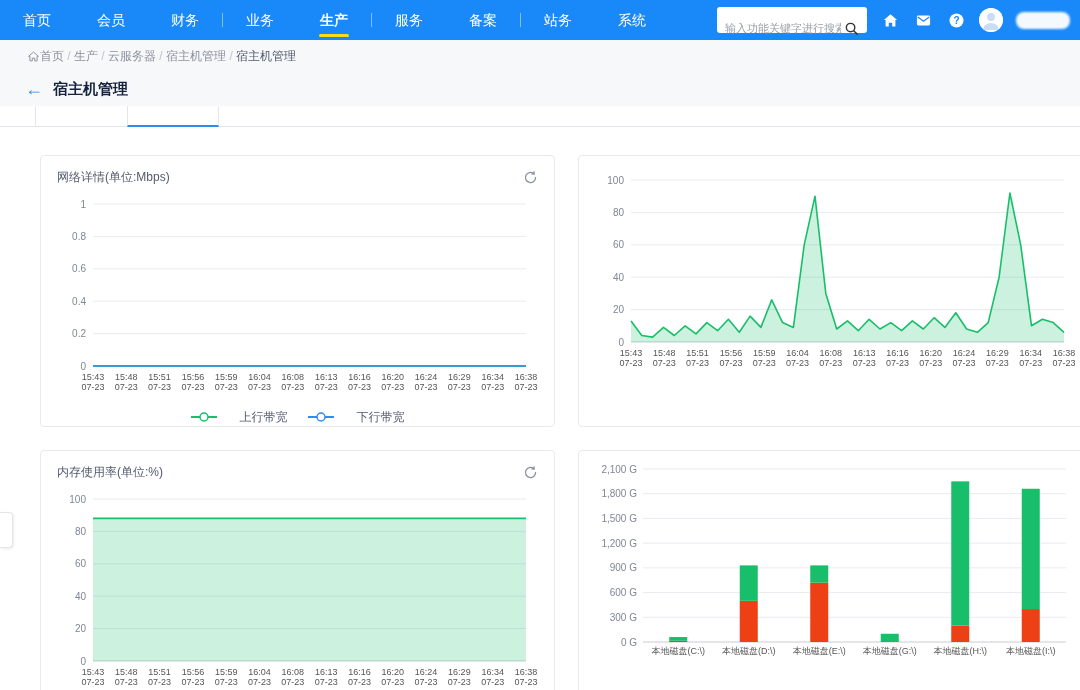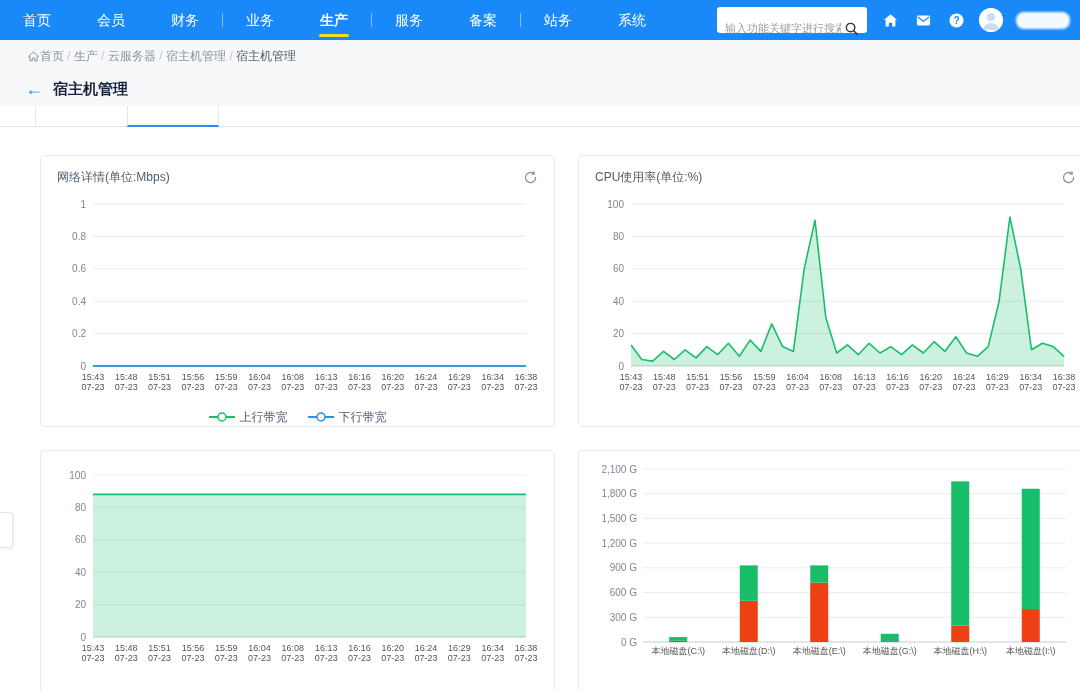--- a/index.html
+++ b/index.html
@@ -35,21 +35,21 @@
   .tab-cell:last-child{border-right:1px solid #e3e6eb}
   .tab-cell.active{border-bottom:2px solid #2d8cf0}
 
   
   .content{padding:28px 0 0 40px;display:grid;grid-template-columns:515px 515px;gap:23px;background:#fff}
   .card{width:515px;height:272px;background:#fff;border:1px solid #e8eaec;border-radius:4px;padding:12px 16px;overflow:hidden}
   .card-head{display:flex;justify-content:space-between;align-items:center;height:18px;margin-bottom:6px}
   .card-title{font-size:12px;color:#515a6e}
   .refresh-btn{width:16px;height:16px;cursor:pointer;display:flex;align-items:center;justify-content:center}
   .legend-row{display:flex;justify-content:center;align-items:center;gap:20px;height:22px;font-size:12px;color:#515a6e}
-  .legend-item{display:inline-flex;align-items:center;gap:5px;cursor:pointer}
+  .legend-item{display:inline-flex;align-items:center;gap:23px;cursor:pointer}
 
   .edge-handle{position:absolute;left:0;top:512;width:13px;height:36px;background:#fff;border:1px solid #e3e5e8;border-left:none;border-radius:0 4px 4px 0;box-shadow:1px 1px 3px rgba(0,0,0,.08);top:512px}
 </style>
 </head>
 <body>
 
 <header class="navbar">
   <nav class="nav-items">
       <span class="nav-item">首页</span>
       <span class="nav-item">会员</span>
@@ -187,22 +187,69 @@
           <svg width="26" height="12">
             <line x1="0" y1="6" x2="26" y2="6" stroke="#2d8cf0" stroke-width="2"></line>
             <circle cx="13" cy="6" r="4" fill="#fff" stroke="#2d8cf0" stroke-width="1.5"></circle>
           </svg>
           <span>下行带宽</span>
         </span>
       </div>
   </div>
 
   <div class="card">
+    <svg width="483" height="210">
+        <line x1="36" y1="174" x2="469" y2="174" stroke="#c8ccd4" stroke-width="1"></line>
+        <text x="29" y="177.5" text-anchor="end" font-size="10" fill="#808695" font-family="Liberation Sans, DejaVu Sans, sans-serif">0</text>
+        <line x1="36" y1="141.6" x2="469" y2="141.6" stroke="#e9ebf0" stroke-width="1"></line>
+        <text x="29" y="145.1" text-anchor="end" font-size="10" fill="#808695" font-family="Liberation Sans, DejaVu Sans, sans-serif">20</text>
+        <line x1="36" y1="109.2" x2="469" y2="109.2" stroke="#e9ebf0" stroke-width="1"></line>
+        <text x="29" y="112.7" text-anchor="end" font-size="10" fill="#808695" font-family="Liberation Sans, DejaVu Sans, sans-serif">40</text>
+        <line x1="36" y1="76.8" x2="469" y2="76.8" stroke="#e9ebf0" stroke-width="1"></line>
+        <text x="29" y="80.3" text-anchor="end" font-size="10" fill="#808695" font-family="Liberation Sans, DejaVu Sans, sans-serif">60</text>
+        <line x1="36" y1="44.400000000000006" x2="469" y2="44.400000000000006" stroke="#e9ebf0" stroke-width="1"></line>
+        <text x="29" y="47.900000000000006" text-anchor="end" font-size="10" fill="#808695" font-family="Liberation Sans, DejaVu Sans, sans-serif">80</text>
+        <line x1="36" y1="12" x2="469" y2="12" stroke="#e9ebf0" stroke-width="1"></line>
+        <text x="29" y="15.5" text-anchor="end" font-size="10" fill="#808695" font-family="Liberation Sans, DejaVu Sans, sans-serif">100</text>
+        <text x="36" y="188" text-anchor="middle" font-size="9" fill="#555" font-family="Liberation Sans, DejaVu Sans, sans-serif">15:43</text>
+        <text x="36" y="198" text-anchor="middle" font-size="9" fill="#555" font-family="Liberation Sans, DejaVu Sans, sans-serif">07-23</text>
+        <text x="69.3076923076923" y="188" text-anchor="middle" font-size="9" fill="#555" font-family="Liberation Sans, DejaVu Sans, sans-serif">15:48</text>
+        <text x="69.3076923076923" y="198" text-anchor="middle" font-size="9" fill="#555" font-family="Liberation Sans, DejaVu Sans, sans-serif">07-23</text>
+        <text x="102.61538461538461" y="188" text-anchor="middle" font-size="9" fill="#555" font-family="Liberation Sans, DejaVu Sans, sans-serif">15:51</text>
+        <text x="102.61538461538461" y="198" text-anchor="middle" font-size="9" fill="#555" font-family="Liberation Sans, DejaVu Sans, sans-serif">07-23</text>
+        <text x="135.9230769230769" y="188" text-anchor="middle" font-size="9" fill="#555" font-family="Liberation Sans, DejaVu Sans, sans-serif">15:56</text>
+        <text x="135.9230769230769" y="198" text-anchor="middle" font-size="9" fill="#555" font-family="Liberation Sans, DejaVu Sans, sans-serif">07-23</text>
+        <text x="169.23076923076923" y="188" text-anchor="middle" font-size="9" fill="#555" font-family="Liberation Sans, DejaVu Sans, sans-serif">15:59</text>
+        <text x="169.23076923076923" y="198" text-anchor="middle" font-size="9" fill="#555" font-family="Liberation Sans, DejaVu Sans, sans-serif">07-23</text>
+        <text x="202.53846153846155" y="188" text-anchor="middle" font-size="9" fill="#555" font-family="Liberation Sans, DejaVu Sans, sans-serif">16:04</text>
+        <text x="202.53846153846155" y="198" text-anchor="middle" font-size="9" fill="#555" font-family="Liberation Sans, DejaVu Sans, sans-serif">07-23</text>
+        <text x="235.84615384615384" y="188" text-anchor="middle" font-size="9" fill="#555" font-family="Liberation Sans, DejaVu Sans, sans-serif">16:08</text>
+        <text x="235.84615384615384" y="198" text-anchor="middle" font-size="9" fill="#555" font-family="Liberation Sans, DejaVu Sans, sans-serif">07-23</text>
+        <text x="269.1538461538462" y="188" text-anchor="middle" font-size="9" fill="#555" font-family="Liberation Sans, DejaVu Sans, sans-serif">16:13</text>
+        <text x="269.1538461538462" y="198" text-anchor="middle" font-size="9" fill="#555" font-family="Liberation Sans, DejaVu Sans, sans-serif">07-23</text>
+        <text x="302.46153846153845" y="188" text-anchor="middle" font-size="9" fill="#555" font-family="Liberation Sans, DejaVu Sans, sans-serif">16:16</text>
+        <text x="302.46153846153845" y="198" text-anchor="middle" font-size="9" fill="#555" font-family="Liberation Sans, DejaVu Sans, sans-serif">07-23</text>
+        <text x="335.7692307692308" y="188" text-anchor="middle" font-size="9" fill="#555" font-family="Liberation Sans, DejaVu Sans, sans-serif">16:20</text>
+        <text x="335.7692307692308" y="198" text-anchor="middle" font-size="9" fill="#555" font-family="Liberation Sans, DejaVu Sans, sans-serif">07-23</text>
+        <text x="369.0769230769231" y="188" text-anchor="middle" font-size="9" fill="#555" font-family="Liberation Sans, DejaVu Sans, sans-serif">16:24</text>
+        <text x="369.0769230769231" y="198" text-anchor="middle" font-size="9" fill="#555" font-family="Liberation Sans, DejaVu Sans, sans-serif">07-23</text>
+        <text x="402.38461538461536" y="188" text-anchor="middle" font-size="9" fill="#555" font-family="Liberation Sans, DejaVu Sans, sans-serif">16:29</text>
+        <text x="402.38461538461536" y="198" text-anchor="middle" font-size="9" fill="#555" font-family="Liberation Sans, DejaVu Sans, sans-serif">07-23</text>
+        <text x="435.6923076923077" y="188" text-anchor="middle" font-size="9" fill="#555" font-family="Liberation Sans, DejaVu Sans, sans-serif">16:34</text>
+        <text x="435.6923076923077" y="198" text-anchor="middle" font-size="9" fill="#555" font-family="Liberation Sans, DejaVu Sans, sans-serif">07-23</text>
+        <text x="469" y="188" text-anchor="middle" font-size="9" fill="#555" font-family="Liberation Sans, DejaVu Sans, sans-serif">16:38</text>
+        <text x="469" y="198" text-anchor="middle" font-size="9" fill="#555" font-family="Liberation Sans, DejaVu Sans, sans-serif">07-23</text>
+        <path d="M36,174 L36.0,152.9 L46.8,167.5 L57.6,169.1 L68.5,159.4 L79.3,167.5 L90.1,157.8 L101.0,165.9 L111.8,154.6 L122.6,162.7 L133.4,151.3 L144.3,164.3 L155.1,148.1 L165.9,159.4 L176.7,131.9 L187.6,154.6 L198.4,159.4 L209.2,76.8 L220.0,28.2 L230.8,125.4 L241.7,161.0 L252.5,152.9 L263.3,162.7 L274.1,151.3 L285.0,161.0 L295.8,154.6 L306.6,162.7 L317.4,152.9 L328.3,161.0 L339.1,149.7 L349.9,159.4 L360.8,144.8 L371.6,161.0 L382.4,164.3 L393.2,154.6 L404.1,109.2 L414.9,25.0 L425.7,76.8 L436.5,157.8 L447.4,151.3 L458.2,154.6 L469.0,164.3 L469,174 Z" fill="#19be6b" fill-opacity="0.22" stroke="none"></path>
+        <path d="M36.0,152.9 L46.8,167.5 L57.6,169.1 L68.5,159.4 L79.3,167.5 L90.1,157.8 L101.0,165.9 L111.8,154.6 L122.6,162.7 L133.4,151.3 L144.3,164.3 L155.1,148.1 L165.9,159.4 L176.7,131.9 L187.6,154.6 L198.4,159.4 L209.2,76.8 L220.0,28.2 L230.8,125.4 L241.7,161.0 L252.5,152.9 L263.3,162.7 L274.1,151.3 L285.0,161.0 L295.8,154.6 L306.6,162.7 L317.4,152.9 L328.3,161.0 L339.1,149.7 L349.9,159.4 L360.8,144.8 L371.6,161.0 L382.4,164.3 L393.2,154.6 L404.1,109.2 L414.9,25.0 L425.7,76.8 L436.5,157.8 L447.4,151.3 L458.2,154.6 L469.0,164.3" fill="none" stroke="#19be6b" stroke-width="1.6" stroke-linejoin="round"></path>
+      </svg>
+  </div>
+
+  <div class="card">
     <div class="card-head">
-      <span class="card-title">CPU使用率(单位:%)</span>
+      <span class="card-title">内存使用率(单位:%)</span>
       <span class="refresh-btn">
         <svg width="15" height="15" viewBox="0 0 16 16">
             <path d="M13.4 8 A5.4 5.4 0 1 1 11.5 3.9" fill="none" stroke="#8a919f" stroke-width="1.4" stroke-linecap="round"></path>
             <path d="M11.7 1.3 L11.9 4.3 L8.9 4.2" fill="none" stroke="#8a919f" stroke-width="1.4"></path>
           </svg>
       </span>
     </div>
     <svg width="483" height="210">
         <line x1="36" y1="174" x2="469" y2="174" stroke="#c8ccd4" stroke-width="1"></line>
         <text x="29" y="177.5" text-anchor="end" font-size="10" fill="#808695" font-family="Liberation Sans, DejaVu Sans, sans-serif">0</text>
@@ -237,67 +284,20 @@
         <text x="335.7692307692308" y="188" text-anchor="middle" font-size="9" fill="#555" font-family="Liberation Sans, DejaVu Sans, sans-serif">16:20</text>
         <text x="335.7692307692308" y="198" text-anchor="middle" font-size="9" fill="#555" font-family="Liberation Sans, DejaVu Sans, sans-serif">07-23</text>
         <text x="369.0769230769231" y="188" text-anchor="middle" font-size="9" fill="#555" font-family="Liberation Sans, DejaVu Sans, sans-serif">16:24</text>
         <text x="369.0769230769231" y="198" text-anchor="middle" font-size="9" fill="#555" font-family="Liberation Sans, DejaVu Sans, sans-serif">07-23</text>
         <text x="402.38461538461536" y="188" text-anchor="middle" font-size="9" fill="#555" font-family="Liberation Sans, DejaVu Sans, sans-serif">16:29</text>
         <text x="402.38461538461536" y="198" text-anchor="middle" font-size="9" fill="#555" font-family="Liberation Sans, DejaVu Sans, sans-serif">07-23</text>
         <text x="435.6923076923077" y="188" text-anchor="middle" font-size="9" fill="#555" font-family="Liberation Sans, DejaVu Sans, sans-serif">16:34</text>
         <text x="435.6923076923077" y="198" text-anchor="middle" font-size="9" fill="#555" font-family="Liberation Sans, DejaVu Sans, sans-serif">07-23</text>
         <text x="469" y="188" text-anchor="middle" font-size="9" fill="#555" font-family="Liberation Sans, DejaVu Sans, sans-serif">16:38</text>
         <text x="469" y="198" text-anchor="middle" font-size="9" fill="#555" font-family="Liberation Sans, DejaVu Sans, sans-serif">07-23</text>
-        <path d="M36,174 L36.0,152.9 L46.8,167.5 L57.6,169.1 L68.5,159.4 L79.3,167.5 L90.1,157.8 L101.0,165.9 L111.8,154.6 L122.6,162.7 L133.4,151.3 L144.3,164.3 L155.1,148.1 L165.9,159.4 L176.7,131.9 L187.6,154.6 L198.4,159.4 L209.2,76.8 L220.0,28.2 L230.8,125.4 L241.7,161.0 L252.5,152.9 L263.3,162.7 L274.1,151.3 L285.0,161.0 L295.8,154.6 L306.6,162.7 L317.4,152.9 L328.3,161.0 L339.1,149.7 L349.9,159.4 L360.8,144.8 L371.6,161.0 L382.4,164.3 L393.2,154.6 L404.1,109.2 L414.9,25.0 L425.7,76.8 L436.5,157.8 L447.4,151.3 L458.2,154.6 L469.0,164.3 L469,174 Z" fill="#19be6b" fill-opacity="0.22" stroke="none"></path>
-        <path d="M36.0,152.9 L46.8,167.5 L57.6,169.1 L68.5,159.4 L79.3,167.5 L90.1,157.8 L101.0,165.9 L111.8,154.6 L122.6,162.7 L133.4,151.3 L144.3,164.3 L155.1,148.1 L165.9,159.4 L176.7,131.9 L187.6,154.6 L198.4,159.4 L209.2,76.8 L220.0,28.2 L230.8,125.4 L241.7,161.0 L252.5,152.9 L263.3,162.7 L274.1,151.3 L285.0,161.0 L295.8,154.6 L306.6,162.7 L317.4,152.9 L328.3,161.0 L339.1,149.7 L349.9,159.4 L360.8,144.8 L371.6,161.0 L382.4,164.3 L393.2,154.6 L404.1,109.2 L414.9,25.0 L425.7,76.8 L436.5,157.8 L447.4,151.3 L458.2,154.6 L469.0,164.3" fill="none" stroke="#19be6b" stroke-width="1.6" stroke-linejoin="round"></path>
-      </svg>
-  </div>
-
-  <div class="card">
-    <svg width="483" height="210">
-        <line x1="36" y1="174" x2="469" y2="174" stroke="#c8ccd4" stroke-width="1"></line>
-        <text x="29" y="177.5" text-anchor="end" font-size="10" fill="#808695" font-family="Liberation Sans, DejaVu Sans, sans-serif">0</text>
-        <line x1="36" y1="141.6" x2="469" y2="141.6" stroke="#e9ebf0" stroke-width="1"></line>
-        <text x="29" y="145.1" text-anchor="end" font-size="10" fill="#808695" font-family="Liberation Sans, DejaVu Sans, sans-serif">20</text>
-        <line x1="36" y1="109.2" x2="469" y2="109.2" stroke="#e9ebf0" stroke-width="1"></line>
-        <text x="29" y="112.7" text-anchor="end" font-size="10" fill="#808695" font-family="Liberation Sans, DejaVu Sans, sans-serif">40</text>
-        <line x1="36" y1="76.8" x2="469" y2="76.8" stroke="#e9ebf0" stroke-width="1"></line>
-        <text x="29" y="80.3" text-anchor="end" font-size="10" fill="#808695" font-family="Liberation Sans, DejaVu Sans, sans-serif">60</text>
-        <line x1="36" y1="44.400000000000006" x2="469" y2="44.400000000000006" stroke="#e9ebf0" stroke-width="1"></line>
-        <text x="29" y="47.900000000000006" text-anchor="end" font-size="10" fill="#808695" font-family="Liberation Sans, DejaVu Sans, sans-serif">80</text>
-        <line x1="36" y1="12" x2="469" y2="12" stroke="#e9ebf0" stroke-width="1"></line>
-        <text x="29" y="15.5" text-anchor="end" font-size="10" fill="#808695" font-family="Liberation Sans, DejaVu Sans, sans-serif">100</text>
-        <text x="36" y="188" text-anchor="middle" font-size="9" fill="#555" font-family="Liberation Sans, DejaVu Sans, sans-serif">15:43</text>
-        <text x="36" y="198" text-anchor="middle" font-size="9" fill="#555" font-family="Liberation Sans, DejaVu Sans, sans-serif">07-23</text>
-        <text x="69.3076923076923" y="188" text-anchor="middle" font-size="9" fill="#555" font-family="Liberation Sans, DejaVu Sans, sans-serif">15:48</text>
-        <text x="69.3076923076923" y="198" text-anchor="middle" font-size="9" fill="#555" font-family="Liberation Sans, DejaVu Sans, sans-serif">07-23</text>
-        <text x="102.61538461538461" y="188" text-anchor="middle" font-size="9" fill="#555" font-family="Liberation Sans, DejaVu Sans, sans-serif">15:51</text>
-        <text x="102.61538461538461" y="198" text-anchor="middle" font-size="9" fill="#555" font-family="Liberation Sans, DejaVu Sans, sans-serif">07-23</text>
-        <text x="135.9230769230769" y="188" text-anchor="middle" font-size="9" fill="#555" font-family="Liberation Sans, DejaVu Sans, sans-serif">15:56</text>
-        <text x="135.9230769230769" y="198" text-anchor="middle" font-size="9" fill="#555" font-family="Liberation Sans, DejaVu Sans, sans-serif">07-23</text>
-        <text x="169.23076923076923" y="188" text-anchor="middle" font-size="9" fill="#555" font-family="Liberation Sans, DejaVu Sans, sans-serif">15:59</text>
-        <text x="169.23076923076923" y="198" text-anchor="middle" font-size="9" fill="#555" font-family="Liberation Sans, DejaVu Sans, sans-serif">07-23</text>
-        <text x="202.53846153846155" y="188" text-anchor="middle" font-size="9" fill="#555" font-family="Liberation Sans, DejaVu Sans, sans-serif">16:04</text>
-        <text x="202.53846153846155" y="198" text-anchor="middle" font-size="9" fill="#555" font-family="Liberation Sans, DejaVu Sans, sans-serif">07-23</text>
-        <text x="235.84615384615384" y="188" text-anchor="middle" font-size="9" fill="#555" font-family="Liberation Sans, DejaVu Sans, sans-serif">16:08</text>
-        <text x="235.84615384615384" y="198" text-anchor="middle" font-size="9" fill="#555" font-family="Liberation Sans, DejaVu Sans, sans-serif">07-23</text>
-        <text x="269.1538461538462" y="188" text-anchor="middle" font-size="9" fill="#555" font-family="Liberation Sans, DejaVu Sans, sans-serif">16:13</text>
-        <text x="269.1538461538462" y="198" text-anchor="middle" font-size="9" fill="#555" font-family="Liberation Sans, DejaVu Sans, sans-serif">07-23</text>
-        <text x="302.46153846153845" y="188" text-anchor="middle" font-size="9" fill="#555" font-family="Liberation Sans, DejaVu Sans, sans-serif">16:16</text>
-        <text x="302.46153846153845" y="198" text-anchor="middle" font-size="9" fill="#555" font-family="Liberation Sans, DejaVu Sans, sans-serif">07-23</text>
-        <text x="335.7692307692308" y="188" text-anchor="middle" font-size="9" fill="#555" font-family="Liberation Sans, DejaVu Sans, sans-serif">16:20</text>
-        <text x="335.7692307692308" y="198" text-anchor="middle" font-size="9" fill="#555" font-family="Liberation Sans, DejaVu Sans, sans-serif">07-23</text>
-        <text x="369.0769230769231" y="188" text-anchor="middle" font-size="9" fill="#555" font-family="Liberation Sans, DejaVu Sans, sans-serif">16:24</text>
-        <text x="369.0769230769231" y="198" text-anchor="middle" font-size="9" fill="#555" font-family="Liberation Sans, DejaVu Sans, sans-serif">07-23</text>
-        <text x="402.38461538461536" y="188" text-anchor="middle" font-size="9" fill="#555" font-family="Liberation Sans, DejaVu Sans, sans-serif">16:29</text>
-        <text x="402.38461538461536" y="198" text-anchor="middle" font-size="9" fill="#555" font-family="Liberation Sans, DejaVu Sans, sans-serif">07-23</text>
-        <text x="435.6923076923077" y="188" text-anchor="middle" font-size="9" fill="#555" font-family="Liberation Sans, DejaVu Sans, sans-serif">16:34</text>
-        <text x="435.6923076923077" y="198" text-anchor="middle" font-size="9" fill="#555" font-family="Liberation Sans, DejaVu Sans, sans-serif">07-23</text>
-        <text x="469" y="188" text-anchor="middle" font-size="9" fill="#555" font-family="Liberation Sans, DejaVu Sans, sans-serif">16:38</text>
-        <text x="469" y="198" text-anchor="middle" font-size="9" fill="#555" font-family="Liberation Sans, DejaVu Sans, sans-serif">07-23</text>
         <path d="M36,174 L36.0,31.4 L69.3,31.4 L102.6,31.4 L135.9,31.4 L169.2,31.4 L202.5,31.4 L235.8,31.4 L269.2,31.4 L302.5,31.4 L335.8,31.4 L369.1,31.4 L402.4,31.4 L435.7,31.4 L469.0,31.4 L469,174 Z" fill="#19be6b" fill-opacity="0.22" stroke="none"></path>
         <path d="M36.0,31.4 L69.3,31.4 L102.6,31.4 L135.9,31.4 L169.2,31.4 L202.5,31.4 L235.8,31.4 L269.2,31.4 L302.5,31.4 L335.8,31.4 L369.1,31.4 L402.4,31.4 L435.7,31.4 L469.0,31.4" fill="none" stroke="#19be6b" stroke-width="1.6" stroke-linejoin="round"></path>
       </svg>
     
   </div>
 
   <div class="card">
     <svg width="483" height="195">
         <line x1="48" y1="179" x2="471" y2="179" stroke="#c8ccd4" stroke-width="1"></line>
         <text x="42" y="182.5" text-anchor="end" font-size="10" fill="#808695" font-family="Liberation Sans, DejaVu Sans, sans-serif">0 G</text>

